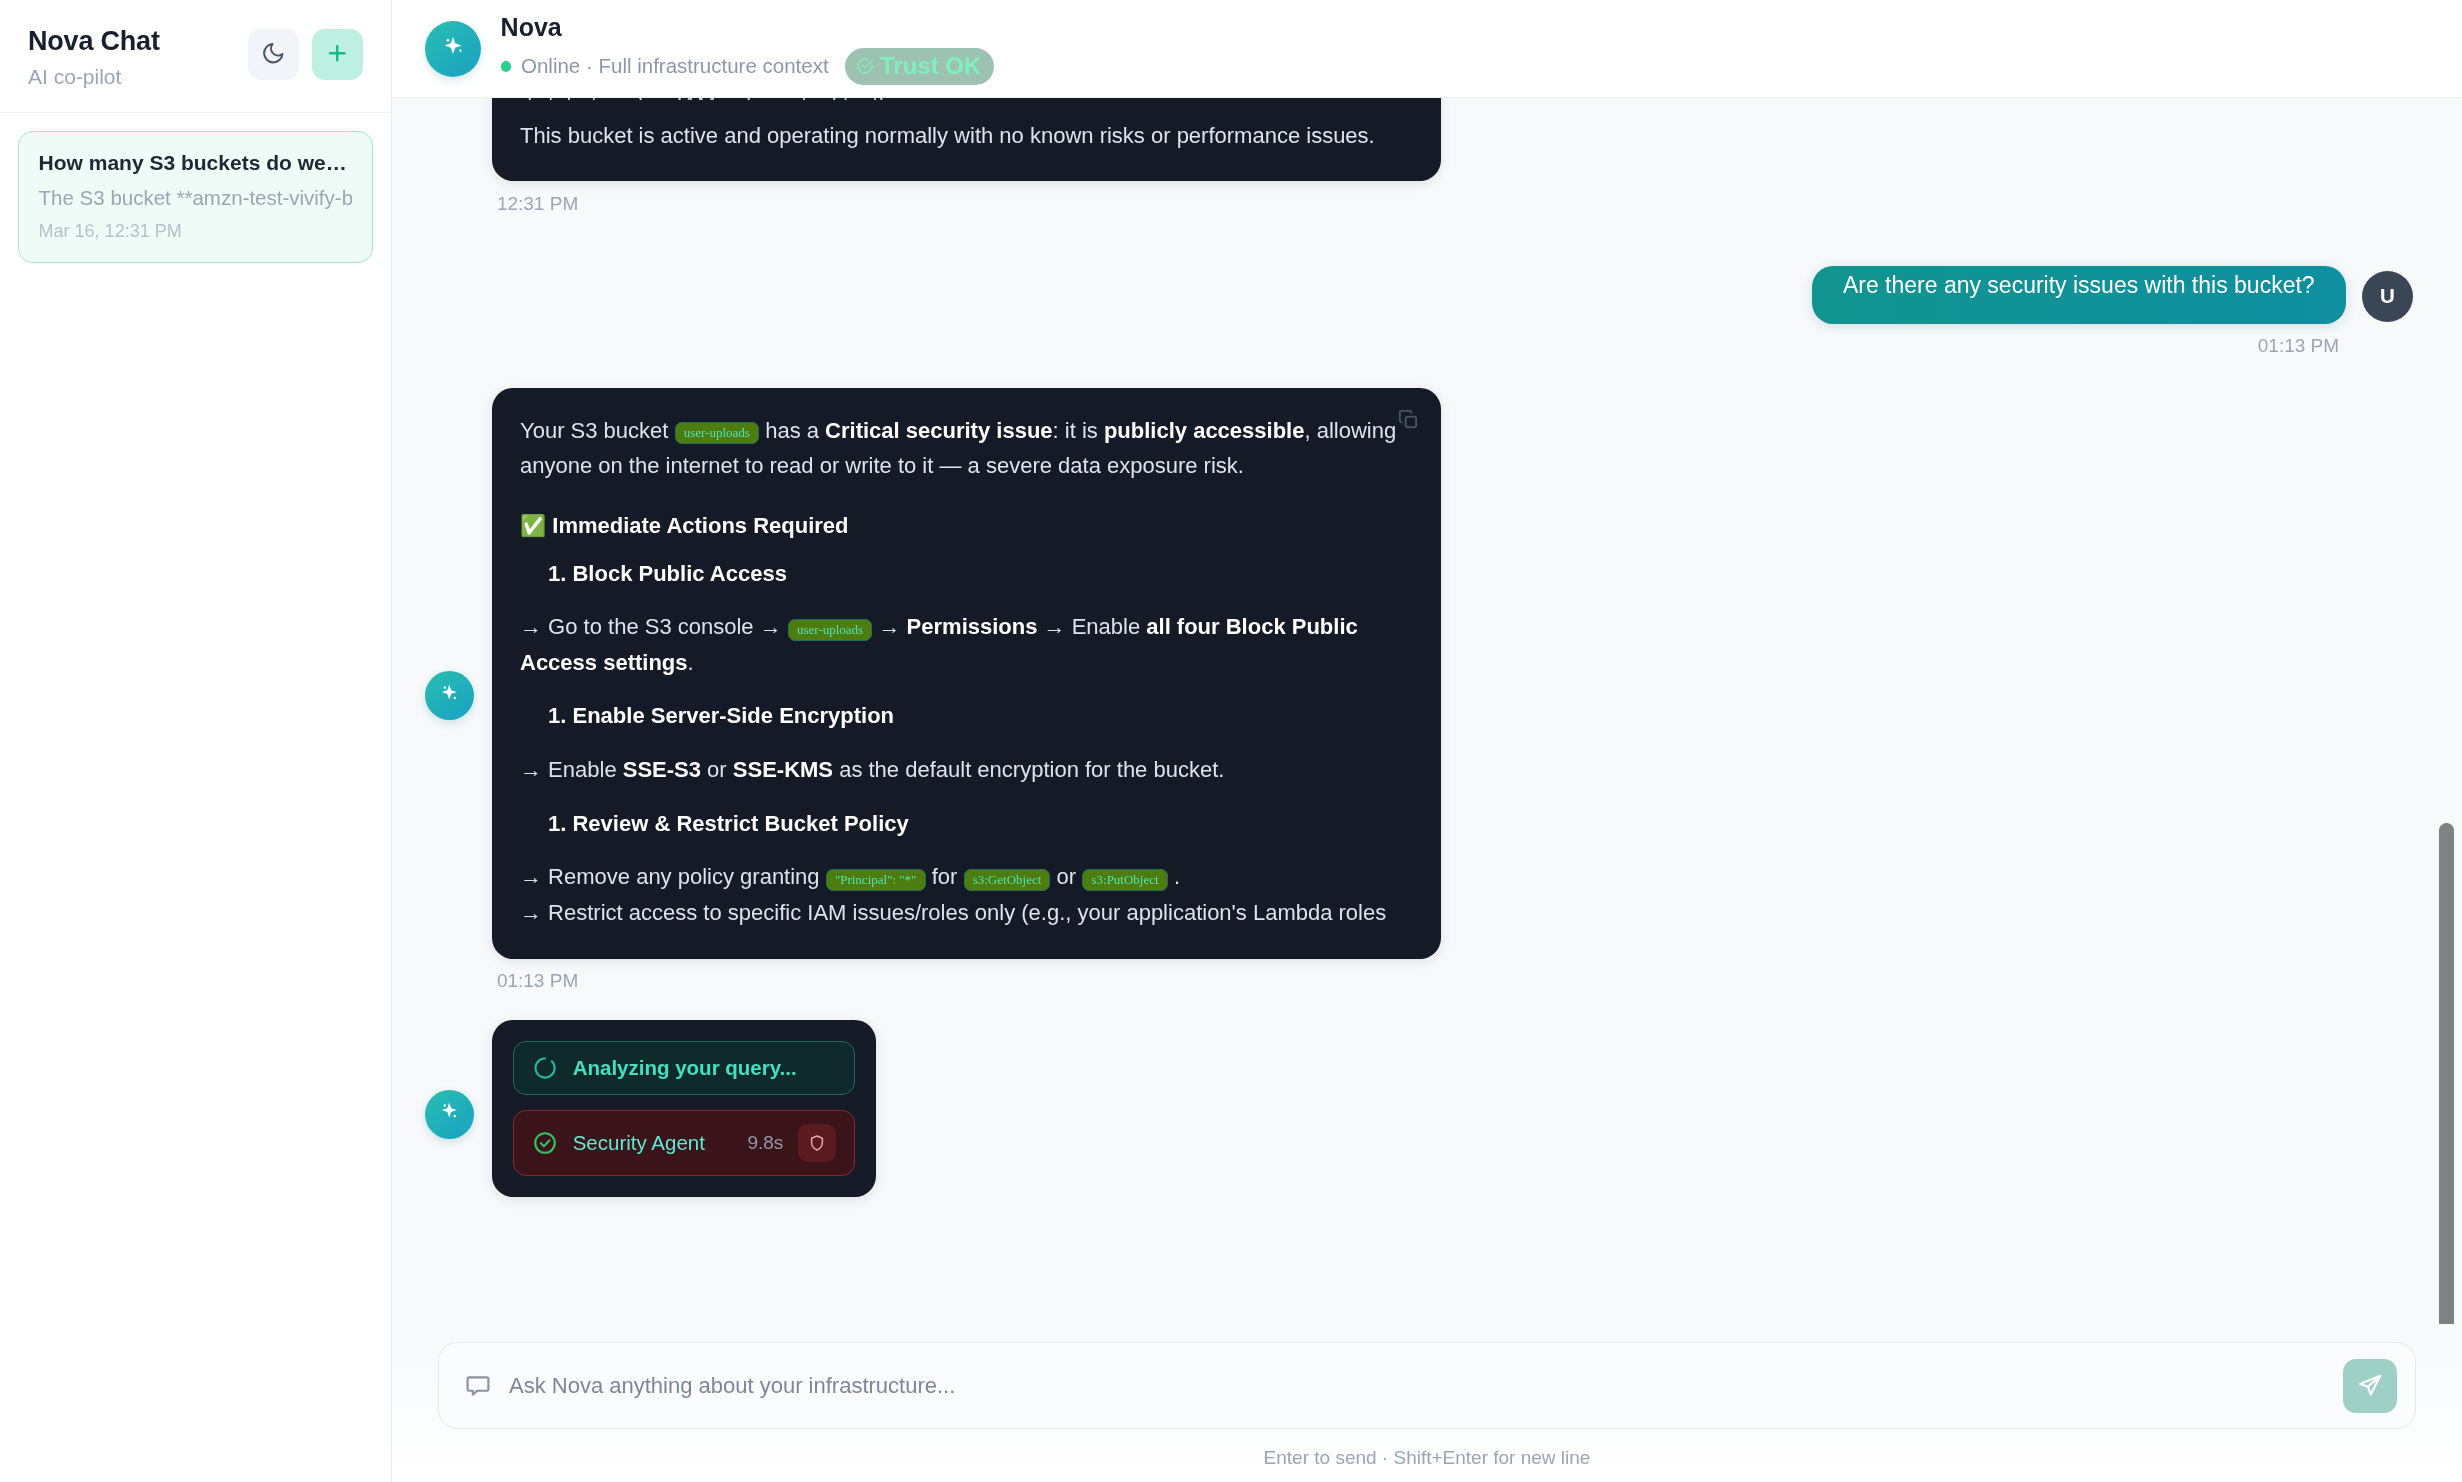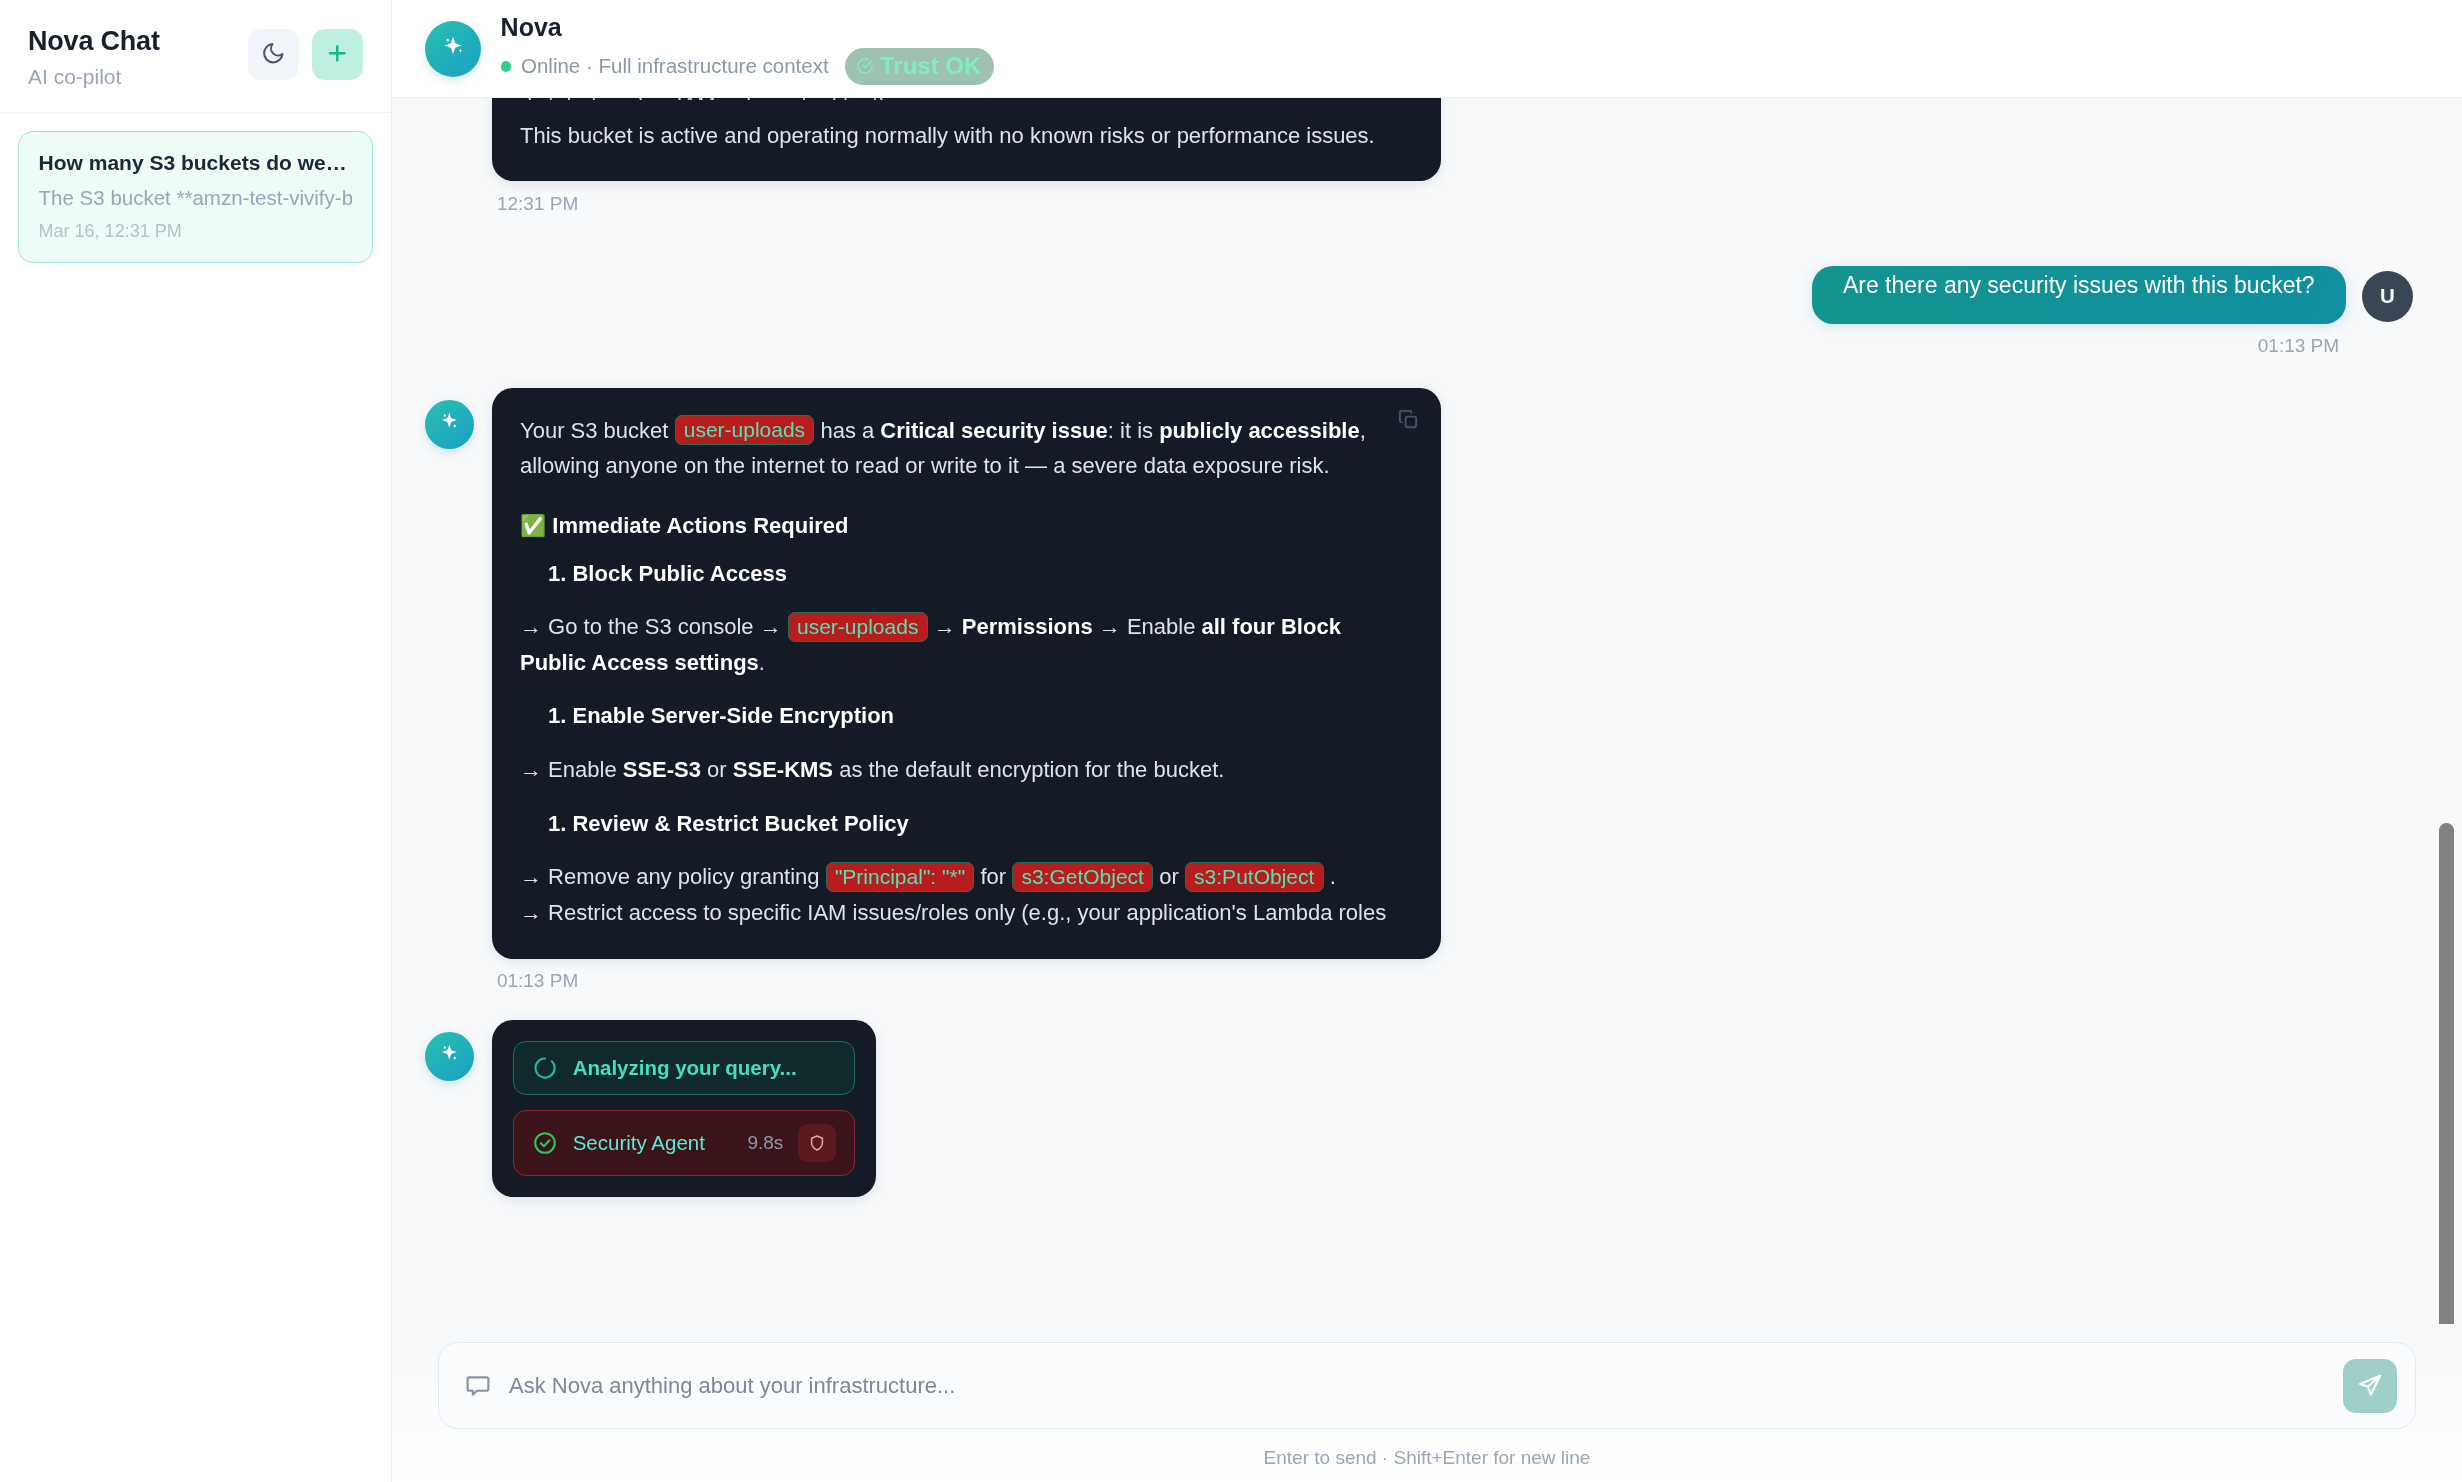--- a/index.html
+++ b/index.html
@@ -145,21 +145,21 @@
   
   .messages {
     flex: 1;
     overflow: hidden;
     padding: 0 0 0 0;
     position: relative;
   }
   .msg-inner { padding: 0 49px 0 33px; }
 
   .row { display: flex; margin-bottom: 0; }
-  .row.assistant { align-items: flex-start; gap: 18px; }
+  .row.assistant { align-items: center; gap: 18px; }
   .row.user { justify-content: flex-end; align-items: flex-start; gap: 16.4px; }
 
   .bubble-wrap { max-width: 949px; }
 
   .bubble-assistant {
     background: #141b26;
     border-radius: 21px;
     padding: 24.5px 33px 28px 28px;
     color: #dbe3ec;
     font-size: 22px;
@@ -170,26 +170,26 @@
   .bubble-assistant.clipped {
     border-top-left-radius: 0; border-top-right-radius: 0;
   }
   .bubble-assistant b { color: #ffffff; font-weight: bold; margin-top: 19px; }
   .copy-icon {
     position: absolute; top: 18px; right: 21px;
     cursor: pointer; opacity: .75;
   }
 
   code.inl {
-    font-family: Liberation Sans, sans-serif;
-    background: #b91c1c;
+    font-family: Liberation Serif, serif;
+    background: #4d7c0f;
     border: 1.6px solid #1f6f5c;
     border-radius: 7.4px;
     color: #4fe3b6;
-    font-size: 21px;
+    font-size: 13px;
     padding: 1.6px 8.2px 3.3px 8.2px;
     white-space: nowrap;
     vertical-align: 0.8px;
   }
 
   .p { margin: 0 0 18px 0; }
   .p:last-child { margin-bottom: 0; }
   .h-actions { font-weight: bold; color: #ffffff; font-size: 22px; margin: 24.5px 0 11.5px 0; }
   .h-actions .emoji { font-size: 21px; }
   .ol-item {

